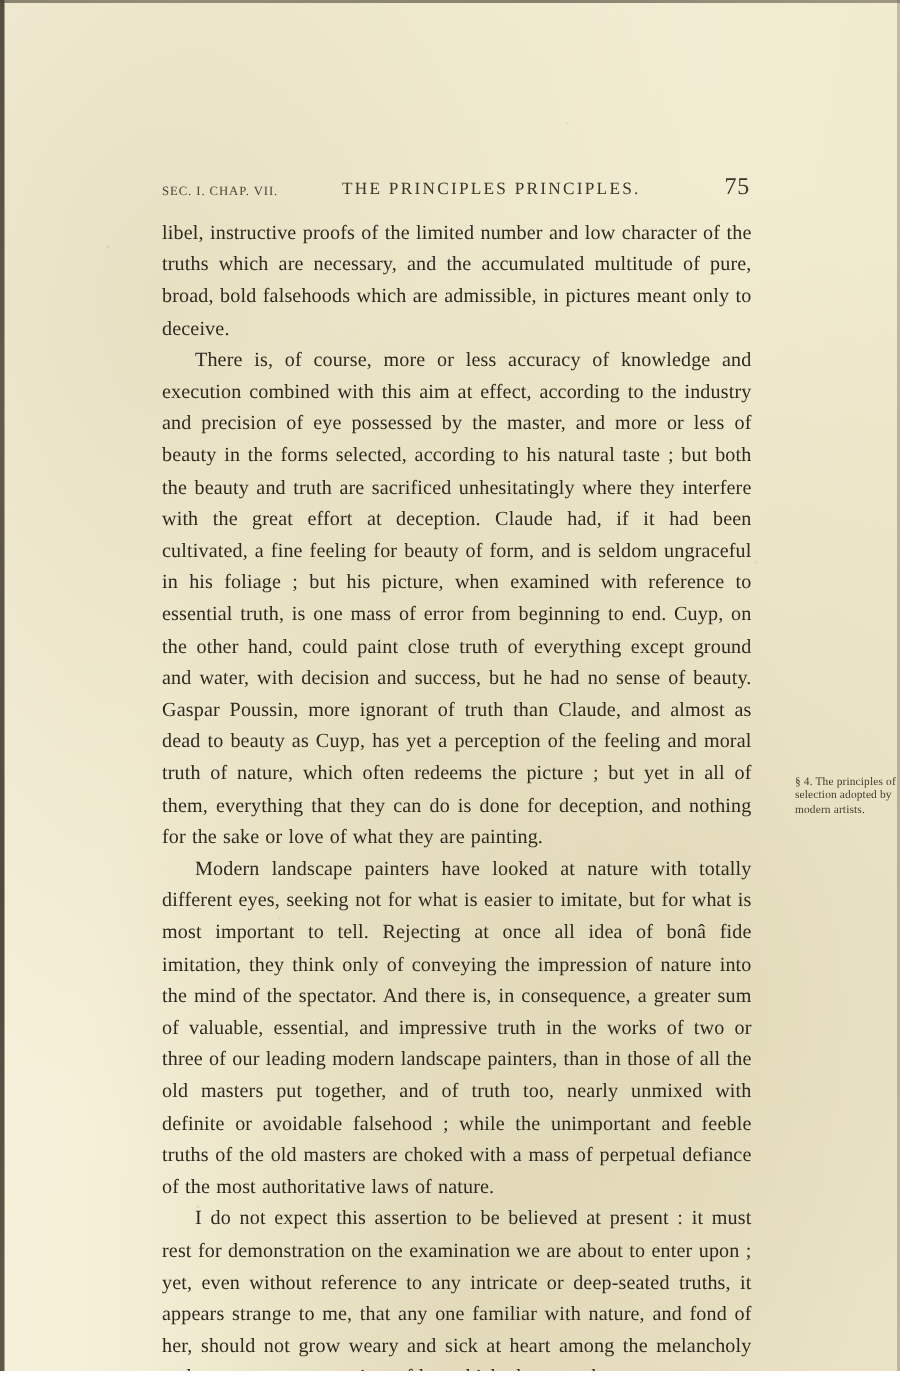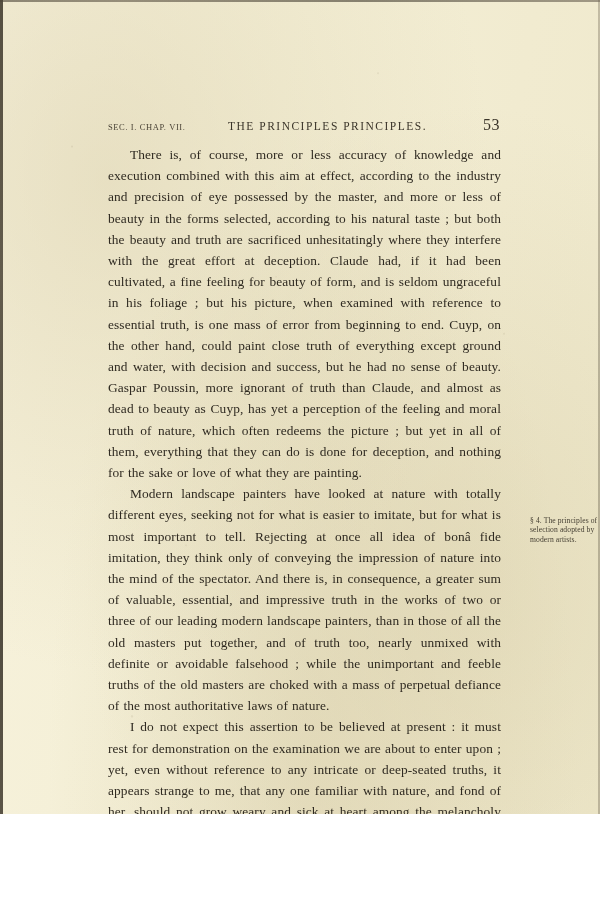--- a/index.html
+++ b/index.html
@@ -3,21 +3,21 @@
 <meta charset="utf-8">
 <style>
   html, body {
     margin: 0;
     padding: 0;
     background: #ffffff;
   }
   .page {
     position: relative;
     width: 600px;
-    height: 814px;
+    height: 914px;
     background: #f5f0d8;
     background-image:
       radial-gradient(ellipse at 18% 22%, rgba(214,203,166,0.45) 0%, rgba(214,203,166,0) 55%),
       radial-gradient(ellipse at 78% 72%, rgba(210,199,160,0.40) 0%, rgba(210,199,160,0) 58%),
       radial-gradient(ellipse at 52% 95%, rgba(206,194,154,0.35) 0%, rgba(206,194,154,0) 60%),
       linear-gradient(100deg, #f7f2dc 0%, #f4efd6 40%, #f1ebd0 72%, #efe9cc 100%);
     overflow: hidden;
     box-sizing: border-box;
     font-family: "Liberation Serif", "DejaVu Serif", serif;
     color: #2e2a22;
@@ -142,25 +142,26 @@
 
 <div class="page">
 
   <div class="scan-border-left"></div>
   <div class="scan-border-top"></div>
   <div class="scan-border-right"></div>
 
   <div class="running-head">
     <span class="rh-sec">SEC. I. CHAP. VII.</span>
     <span class="rh-title">THE PRINCIPLES PRINCIPLES.</span>
-    <span class="rh-folio">53</span>
+    <span class="rh-folio">75</span>
   </div>
 
   <div class="body-col">
 
+    <p class="para">libel, instructive proofs of the limited number and low character of the truths which are necessary, and the accumulated multitude of pure, broad, bold falsehoods which are admissible, in pictures meant only to deceive.</p>
 
     <p class="para indent">There is, of course, more or less accuracy of knowledge and execution combined with this aim at effect, according to the industry and precision of eye possessed by the master, and more or less of beauty in the forms selected, according to his natural taste ; but both the beauty and truth are sacrificed unhesitatingly where they interfere with the great effort at deception. Claude had, if it had been cultivated, a fine feeling for beauty of form, and is seldom ungraceful in his foliage ; but his picture, when examined with reference to essential truth, is one mass of error from beginning to end. Cuyp, on the other hand, could paint close truth of everything except ground and water, with decision and success, but he had no sense of beauty. Gaspar Poussin, more ignorant of truth than Claude, and almost as dead to beauty as Cuyp, has yet a perception of the feeling and moral truth of nature, which often redeems the picture ; but yet in all of them, everything that they can do is done for deception, and nothing for the sake or love of what they are painting.</p>
 
     <p class="para indent"><span>Modern landscape painters have looked at nature with totally different eyes, seeking not for what is easier to imitate, but for what is most important to tell. Rejecting at once all idea of </span><span class="it">bonâ fide</span><span> imitation, they think only of conveying the impression of nature into the mind of the spectator. And there is, in consequence, a greater sum of valuable, essential, and impressive truth in the works of two or three of our leading modern landscape painters, than in those of all the old masters put together, and of truth too, nearly unmixed with definite or avoidable falsehood ; while the unimportant and feeble truths of the old masters are choked with a mass of perpetual defiance of the most authoritative laws of nature.</span></p>
 
     <p class="para indent">I do not expect this assertion to be believed at present : it must rest for demonstration on the examination we are about to enter upon ; yet, even without reference to any intricate or deep-seated truths, it appears strange to me, that any one familiar with nature, and fond of her, should not grow weary and sick at heart among the melancholy and monotonous transcripts of her which alone can be</p>
 
   </div>
 
   <div class="margin-note" id="note-4">§ 4. The principles of selection adopted by modern artists.</div>

